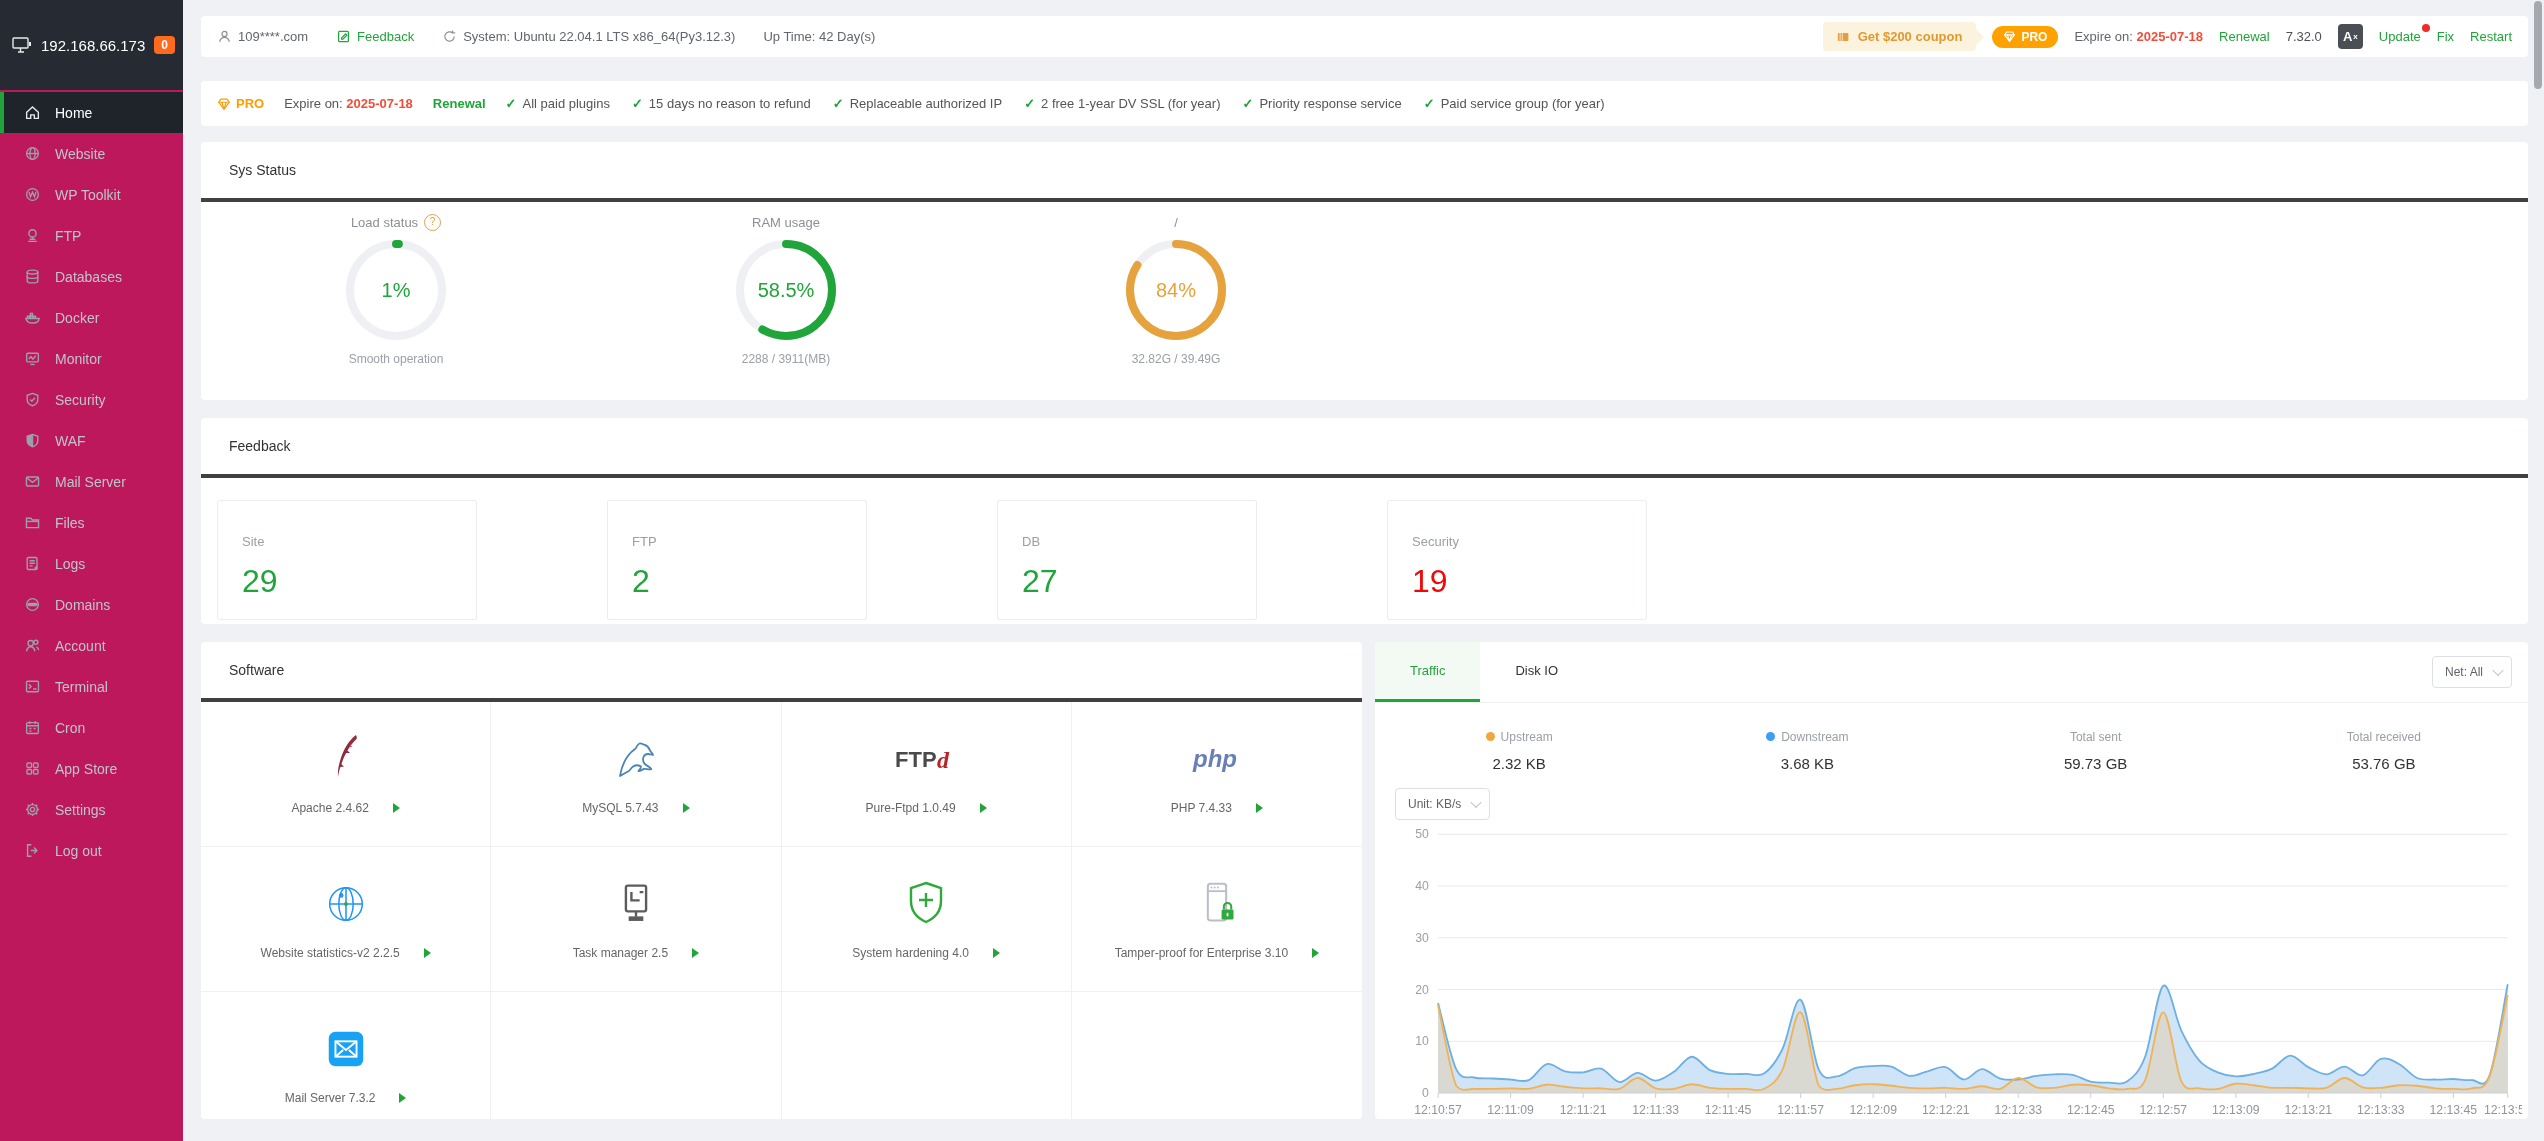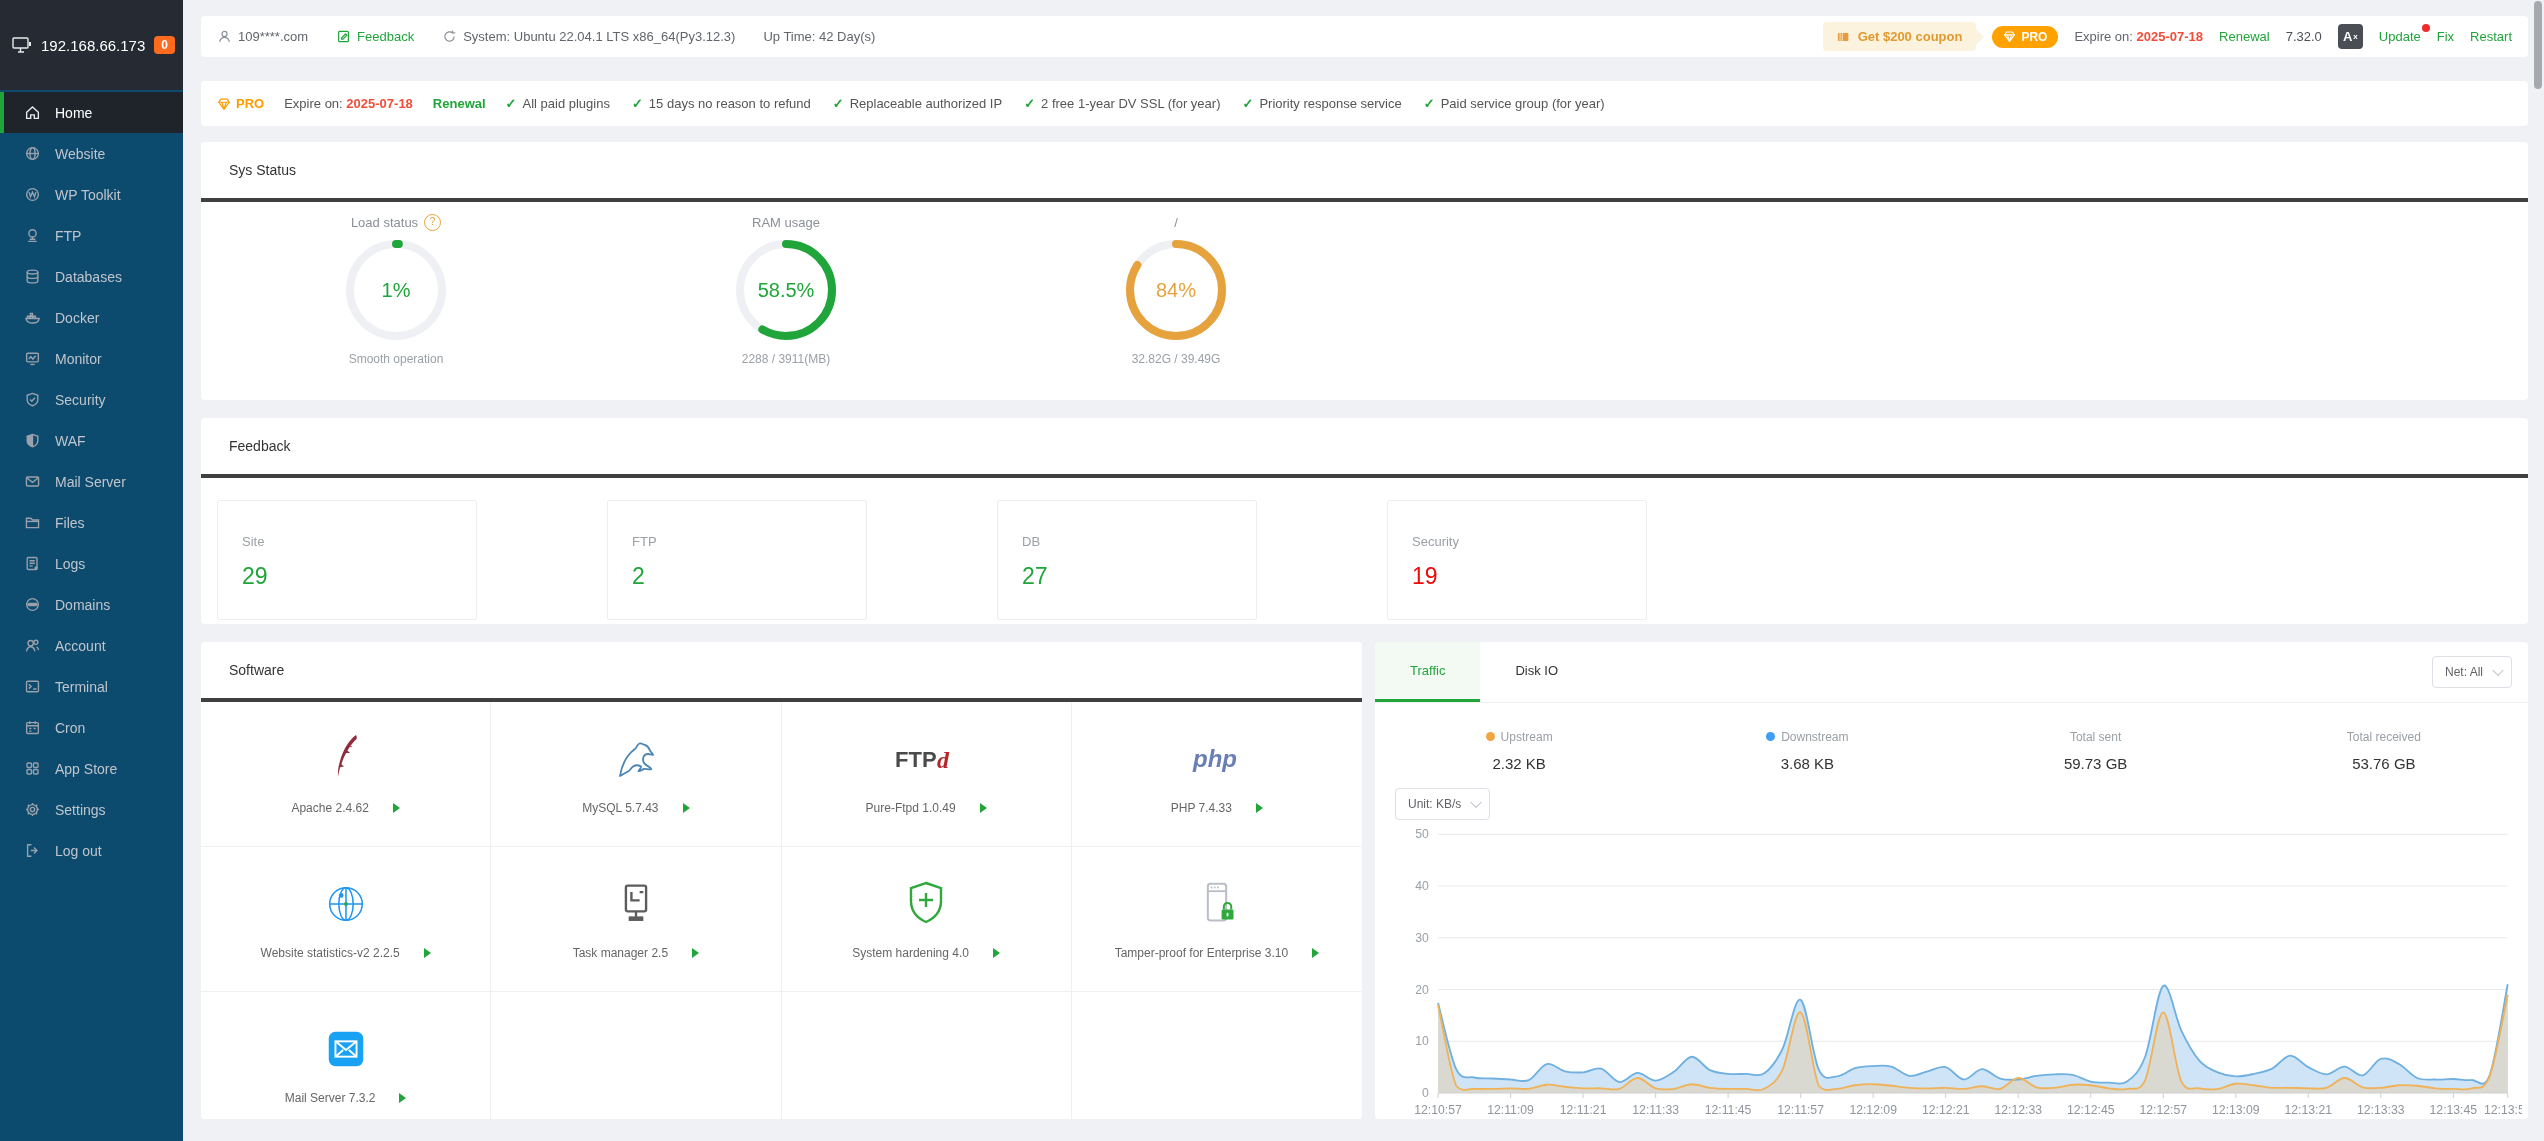--- a/index.html
+++ b/index.html
@@ -1,18 +1,18 @@
 <!DOCTYPE html>
 <html><head>
 <meta charset="utf-8">
 <style>
   html,body{margin:0;padding:0;background:#eef0f3;font-family:"Liberation Sans",sans-serif;}
   .app{position:relative;width:2544px;height:1141px;overflow:hidden;background:#eff1f4;}
   
-  .sidebar{position:absolute;left:0;top:0;width:183px;height:100%;background:#0c4a6e;z-index:2;}
+  .sidebar{position:absolute;left:0;top:0;width:183px;height:100%;background:#be185d;z-index:2;}
   .sidebar-header{height:90px;background:#262b33;display:flex;align-items:center;padding:0 12px;gap:9px;color:#fff;cursor:pointer;}
   .sidebar-ip{font-size:15px;color:#fff;white-space:nowrap;}
   .sidebar-badge{background:#ff6a1d;color:#fff;font-size:12px;font-weight:bold;border-radius:4px;padding:2px 7px;}
   .menu{padding-top:2px;}
   .menu-item{height:41px;display:flex;align-items:center;gap:14px;padding-left:20px;color:#c0c5cc;font-size:14px;cursor:pointer;border-left:4px solid transparent;}
   .menu-item.active{background:#1f242b;border-left-color:#20a53a;color:#fff;}
   .menu-item .micon{width:17px;height:17px;flex:0 0 17px;display:flex;}
   .menu-item .micon svg{width:17px;height:17px;stroke:#9aa1ab;fill:none;stroke-width:1.3;}
   .menu-item.active .micon svg{stroke:#e6e9ed;}
   
@@ -49,21 +49,21 @@
   .help{width:15px;height:15px;border:1px solid #e6a23c;border-radius:50%;color:#e6a23c;font-size:10px;line-height:14px;display:inline-block;cursor:pointer;}
   .g-ring{position:relative;width:104px;height:104px;margin:6px auto 0;}
   .g-ring svg{width:104px;height:104px;transform:rotate(-90deg);}
   .g-val{position:absolute;inset:0;display:flex;align-items:center;justify-content:center;font-size:20px;}
   .g-sub{font-size:12px;color:#9aa0a6;margin-top:10px;}
   
   .overview{margin-top:18px;height:206px;overflow:hidden;}
   .cards{display:flex;gap:130px;padding:22px 0 0 16px;}
   .card{width:260px;height:120px;border:1px solid #ebedf0;border-radius:2px;box-sizing:border-box;padding:20px 0 0 24px;cursor:pointer;}
   .card-label{font-size:13px;color:#9aa0a6;margin-top:13px;}
-  .card-value{font-size:23px;margin-top:14px;}
+  .card-value{font-size:32px;margin-top:14px;}
   
   .bottom-row{display:flex;gap:13px;margin-top:18px;height:477px;}
   .software{width:1161px;overflow:hidden;flex:0 0 auto;}
   .soft-grid{display:grid;grid-template-columns:repeat(4,1fr);}
   .soft-cell{height:144px;border-right:1px solid #f0f0f0;border-bottom:1px solid #f0f0f0;display:flex;flex-direction:column;align-items:center;justify-content:center;gap:16px;cursor:pointer;}
   .soft-cell:nth-child(4n){border-right:none;}
   .soft-icon{height:52px;display:flex;align-items:center;justify-content:center;}
   .soft-name{font-size:12px;color:#666;display:flex;align-items:center;gap:24px;}
   .play{width:0;height:0;border-left:7px solid #20a53a;border-top:5px solid transparent;border-bottom:5px solid transparent;}
   

